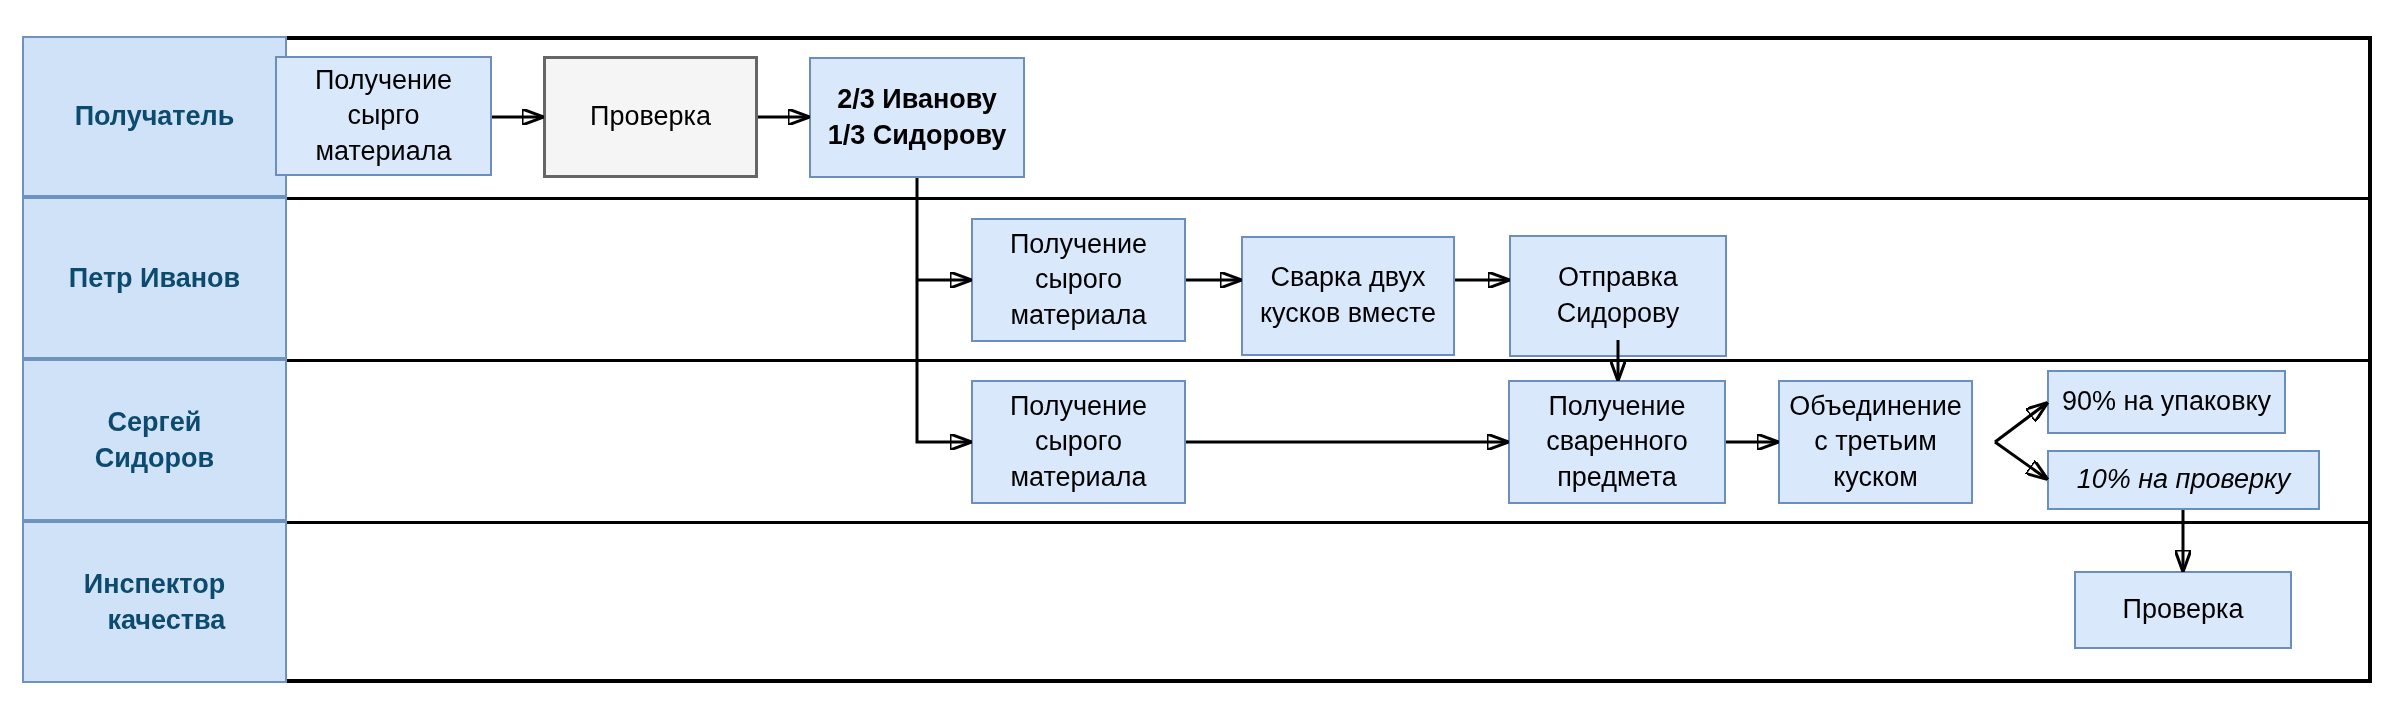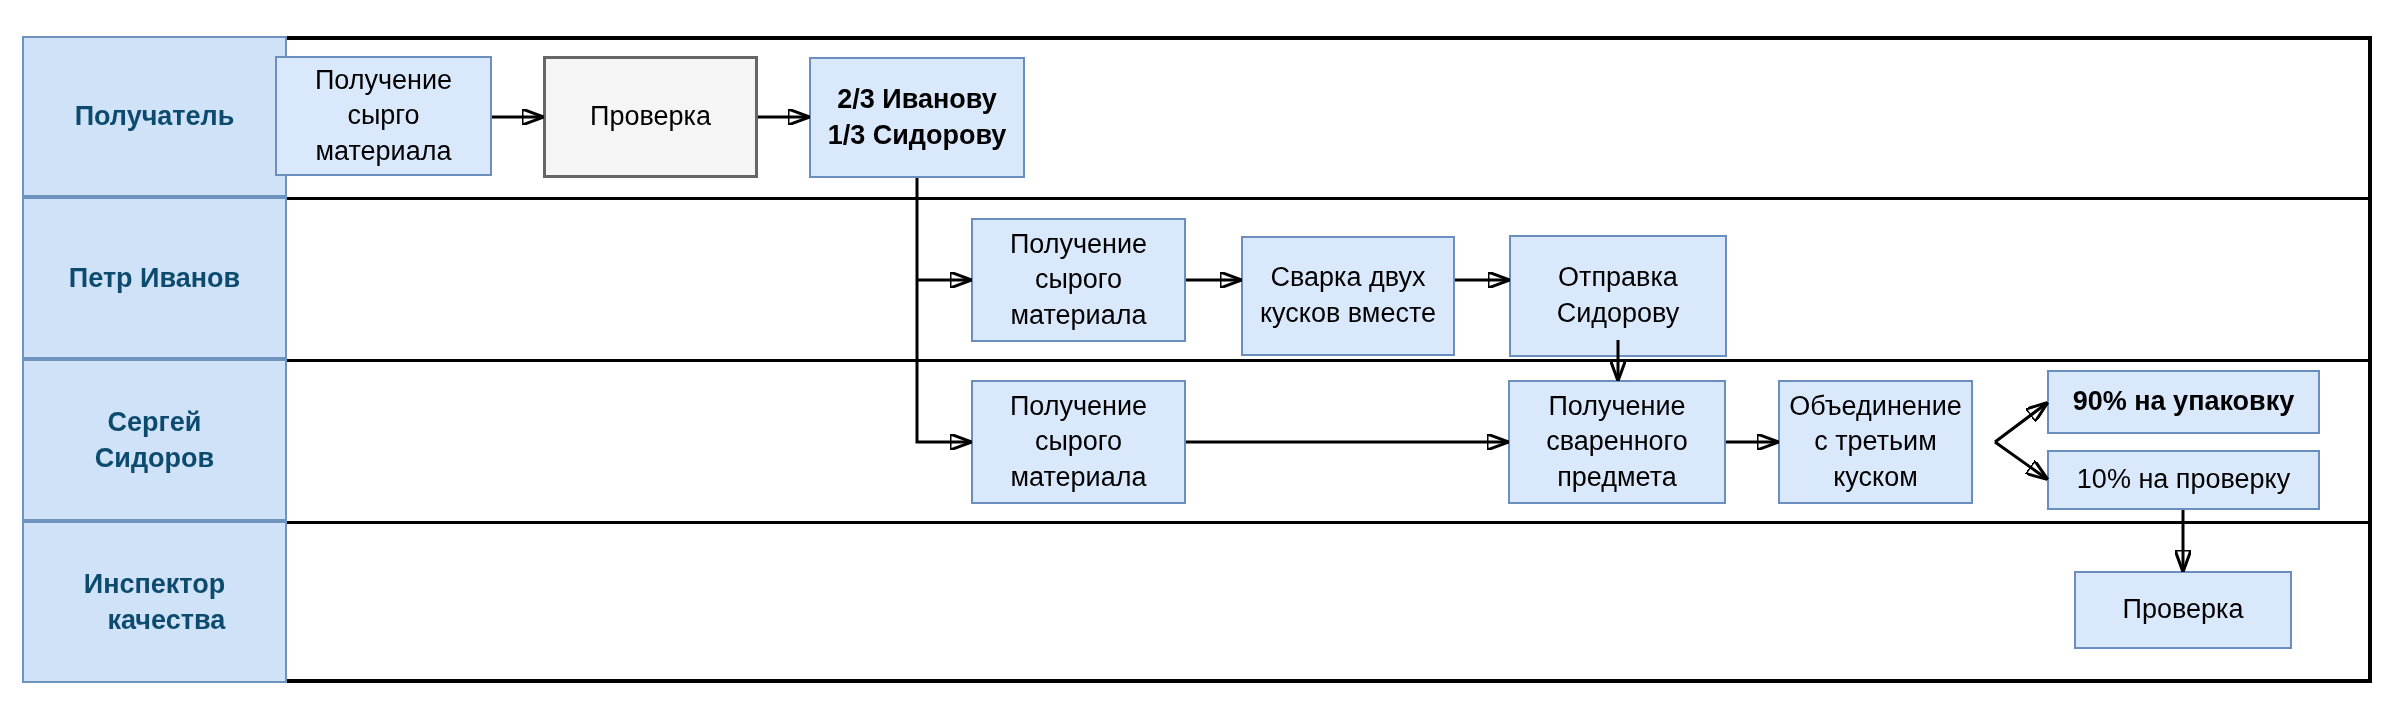--- a/index.html
+++ b/index.html
@@ -70,22 +70,22 @@
 
   <div class="node" style="left:971px;top:380px;width:215px;height:124px;">Получение
 сырого
 материала</div>
   <div class="node" style="left:1508px;top:380px;width:218px;height:124px;">Получение
 сваренного
 предмета</div>
   <div class="node" style="left:1778px;top:380px;width:195px;height:124px;">Объединение
 с третьим
 куском</div>
-  <div class="node" style="left:2047px;top:370px;width:273px;height:64px;font-weight:bold;">90% на упаковку</div>
-  <div class="node" style="left:2047px;top:450px;width:273px;height:60px;">10% на проверку</div>
+  <div class="node" style="left:2047px;top:370px;width:239px;height:64px;">90% на упаковку</div>
+  <div class="node" style="left:2047px;top:450px;width:273px;height:60px;font-style:italic;">10% на проверку</div>
 
   <div class="node" style="left:2074px;top:571px;width:218px;height:78px;">Проверка</div>
 
   <svg class="wires" viewBox="0 0 2400 712">
     <defs>
       <marker id="arr" markerUnits="userSpaceOnUse" markerWidth="22" markerHeight="16" viewBox="0 0 22 16" refX="21" refY="8" orient="auto">
         <path d="M0,0 L22,8 L0,16 Z" fill="#000000" stroke="none"></path>
       </marker>
     </defs>
     <path d="M492,117 L543,117" marker-end="url(#arr)"></path>

